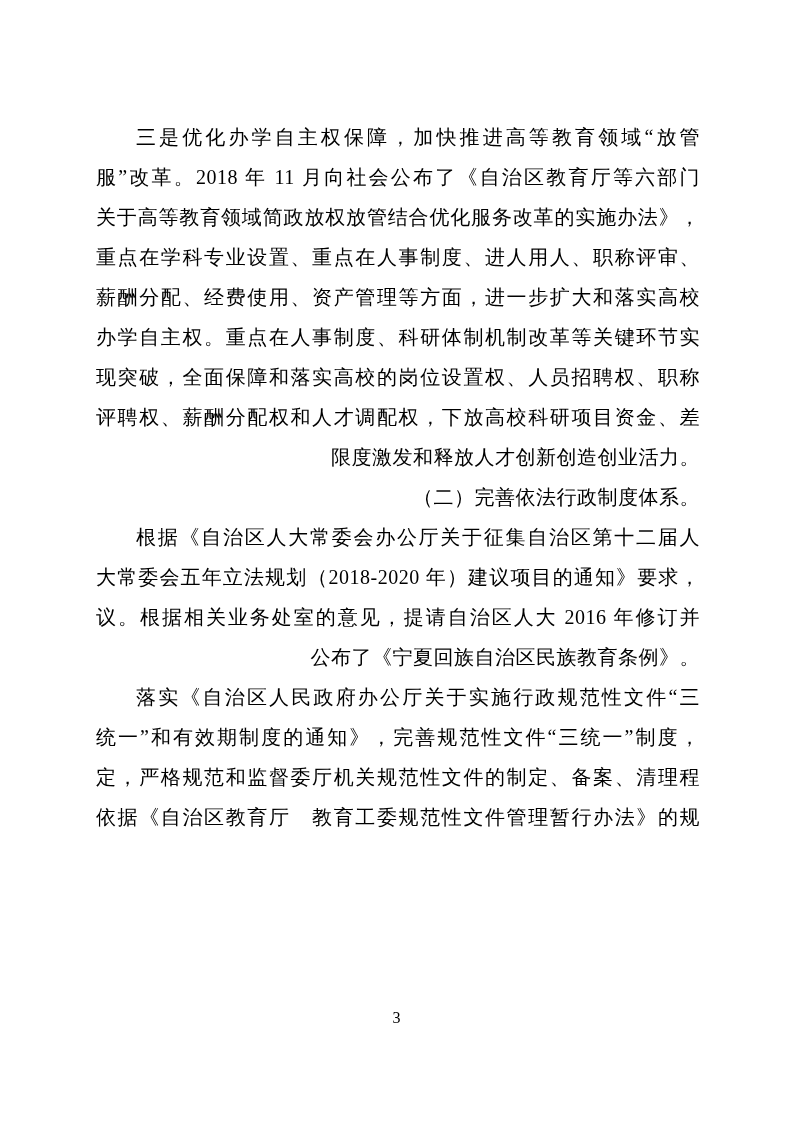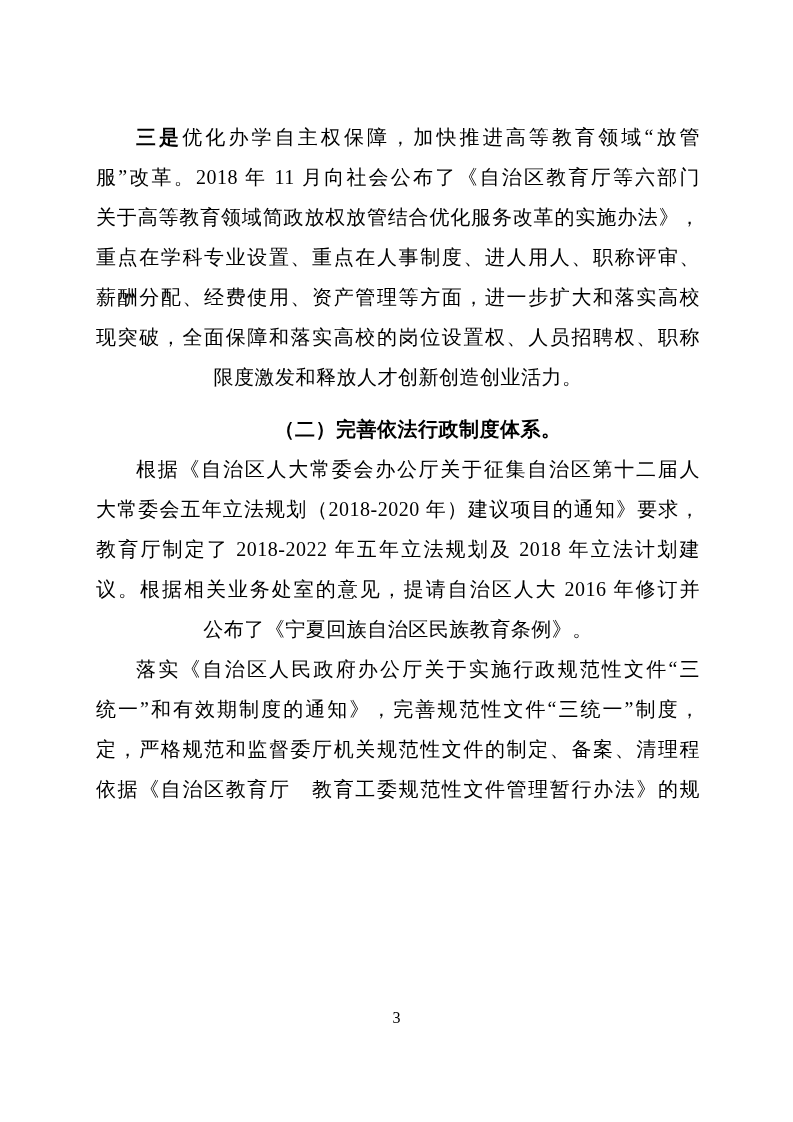--- a/index.html
+++ b/index.html
@@ -22,33 +22,32 @@
     top: 117px;
     width: 604px;
   }
   .line {
     height: 40px;
     line-height: 40px;
     font-size: 20px;
     letter-spacing: 0.5px;
     white-space: pre-wrap;
     overflow: hidden;
-    text-align: center;
+    text-align: right;
   }
   .line.justify {
     text-align: justify;
     text-align-last: justify;
     text-justify: inter-character;
   }
   .line.indent {
     text-indent: 2em;
   }
   .bold {
-    font-weight: 700;
-    margin-top: 12px;
+    font-weight: 400;
   }
   .footer {
     position: absolute;
     left: 0;
     top: 1003px;
     width: 100%;
     text-align: center;
     font-size: 16px;
     line-height: 30px;
     color: #000000;
@@ -57,26 +56,27 @@
 </head>
 <body>
 
 <div class="page">
   <div class="content">
       <div class="line indent justify"><span class="bold">三是</span><span>优化办学自主权保障，加快推进高等教育领域“放管</span></div>
       <div class="line justify">服”改革。2018 年 11 月向社会公布了《自治区教育厅等六部门</div>
       <div class="line justify">关于高等教育领域简政放权放管结合优化服务改革的实施办法》，</div>
       <div class="line justify">重点在学科专业设置、重点在人事制度、进人用人、职称评审、</div>
       <div class="line justify">薪酬分配、经费使用、资产管理等方面，进一步扩大和落实高校</div>
+      <div class="line justify">办学自主权。重点在人事制度、科研体制机制改革等关键环节实</div>
       <div class="line justify">现突破，全面保障和落实高校的岗位设置权、人员招聘权、职称</div>
+      <div class="line justify">评聘权、薪酬分配权和人才调配权，下放高校科研项目资金、差</div>
       <div class="line">限度激发和释放人才创新创造创业活力。</div>
       <div class="line indent bold">（二）完善依法行政制度体系。</div>
       <div class="line indent justify">根据《自治区人大常委会办公厅关于征集自治区第十二届人</div>
       <div class="line justify">大常委会五年立法规划（2018-2020 年）建议项目的通知》要求，</div>
-      <div class="line justify">教育厅制定了 2018-2022 年五年立法规划及 2018 年立法计划建</div>
       <div class="line justify">议。根据相关业务处室的意见，提请自治区人大 2016 年修订并</div>
       <div class="line">公布了《宁夏回族自治区民族教育条例》。</div>
       <div class="line indent justify">落实《自治区人民政府办公厅关于实施行政规范性文件“三</div>
       <div class="line justify">统一”和有效期制度的通知》，完善规范性文件“三统一”制度，</div>
       <div class="line justify">定，严格规范和监督委厅机关规范性文件的制定、备案、清理程</div>
       <div class="line justify">依据《自治区教育厅　教育工委规范性文件管理暂行办法》的规</div>
     </div>
   <div class="footer">3</div>
 </div>
 

